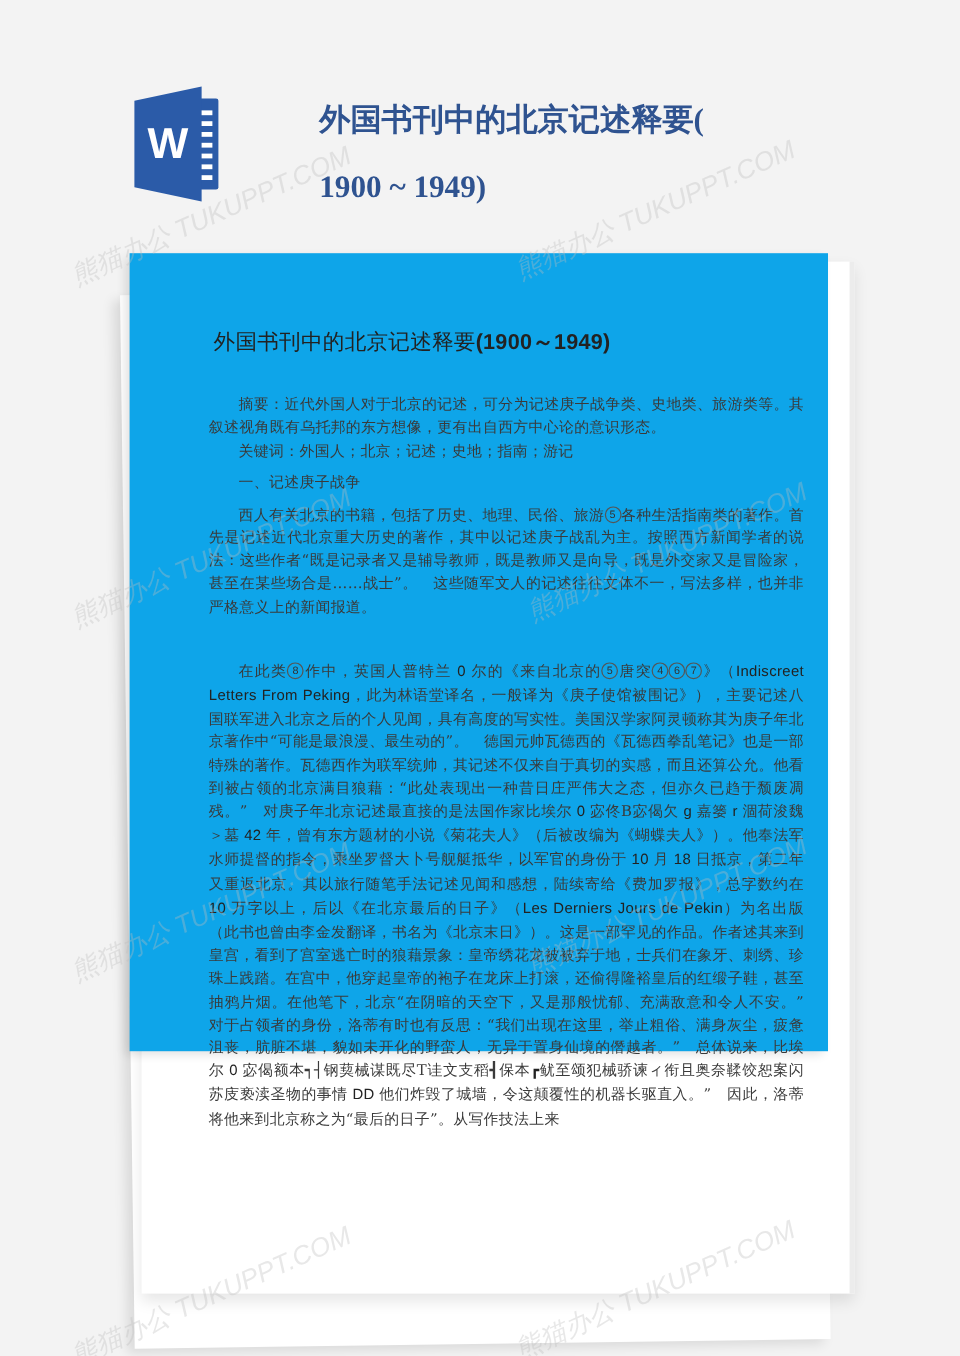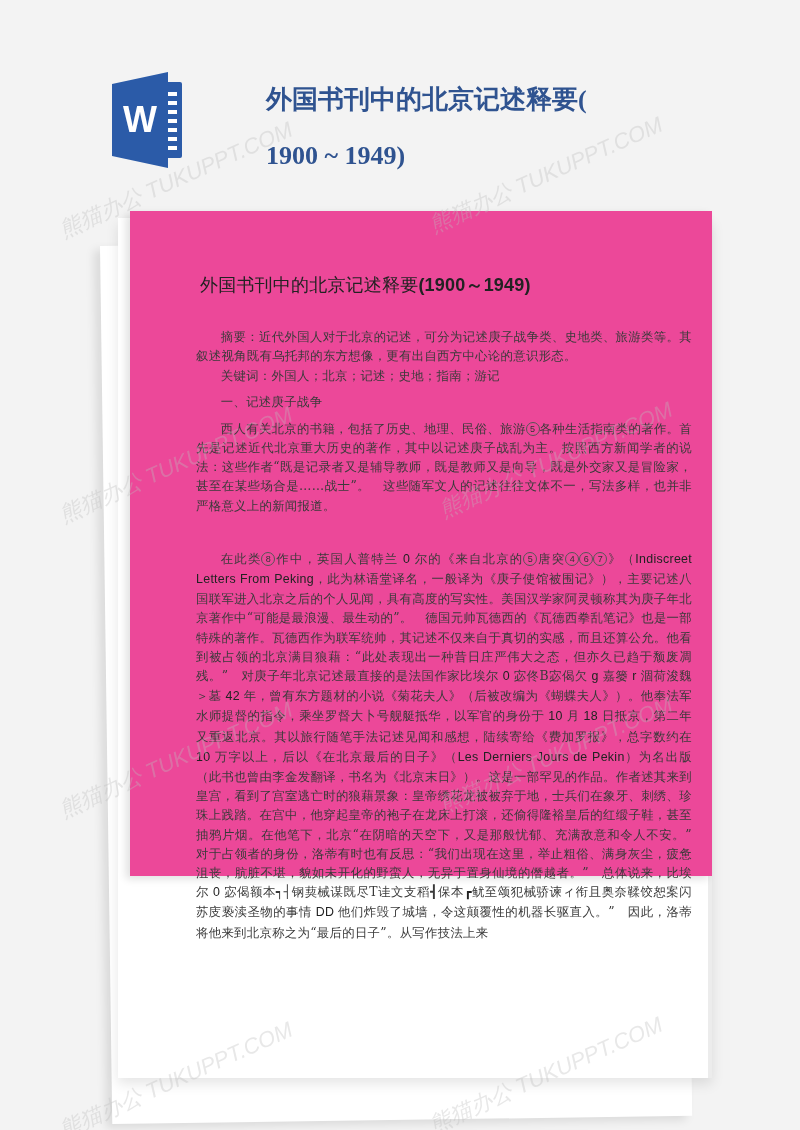--- a/index.html
+++ b/index.html
@@ -68,25 +68,25 @@
       top: 218px;
       width: 590px;
       height: 860px;
       background: #ffffff;
       box-shadow: 0 6px 12px rgba(0,0,0,0.10);
       z-index: 2;
       border-right: 4px solid #ececec;
     }
     .paper-front {
       position: absolute;
-      left: 130px;
+      left: 108px;
       top: 211px;
       width: 582px;
       height: 665px;
-      background: #ec4899;
+      background: #0ea5e9;
       box-shadow: -4px 3px 8px rgba(0,0,0,0.12);
       z-index: 3;
     }
     .doc {
       position: absolute;
       left: 66px;
       top: 62px;
       width: 496px;
       color: #333;
     }

